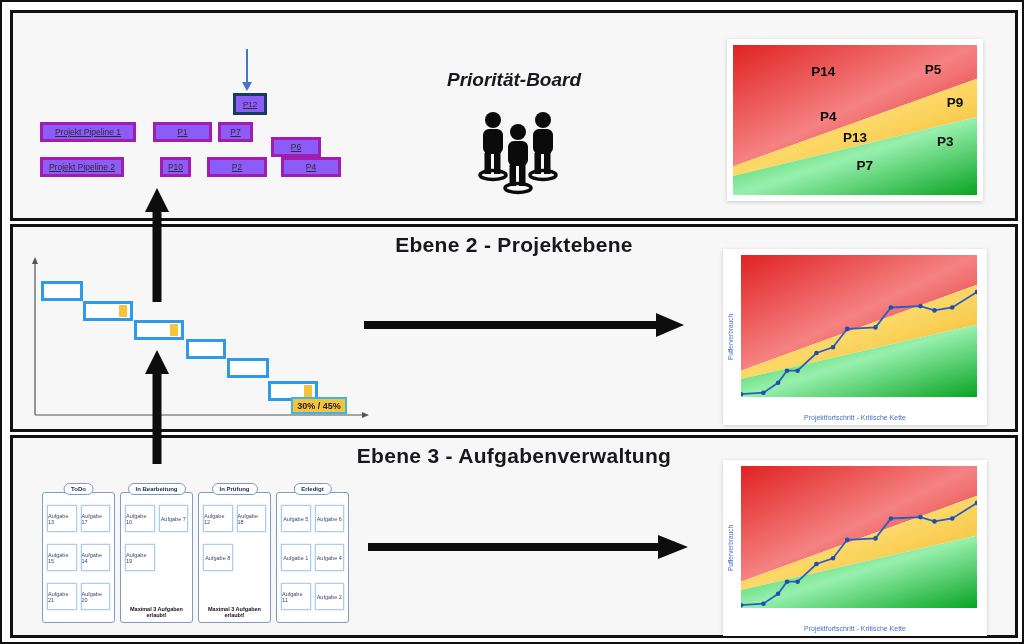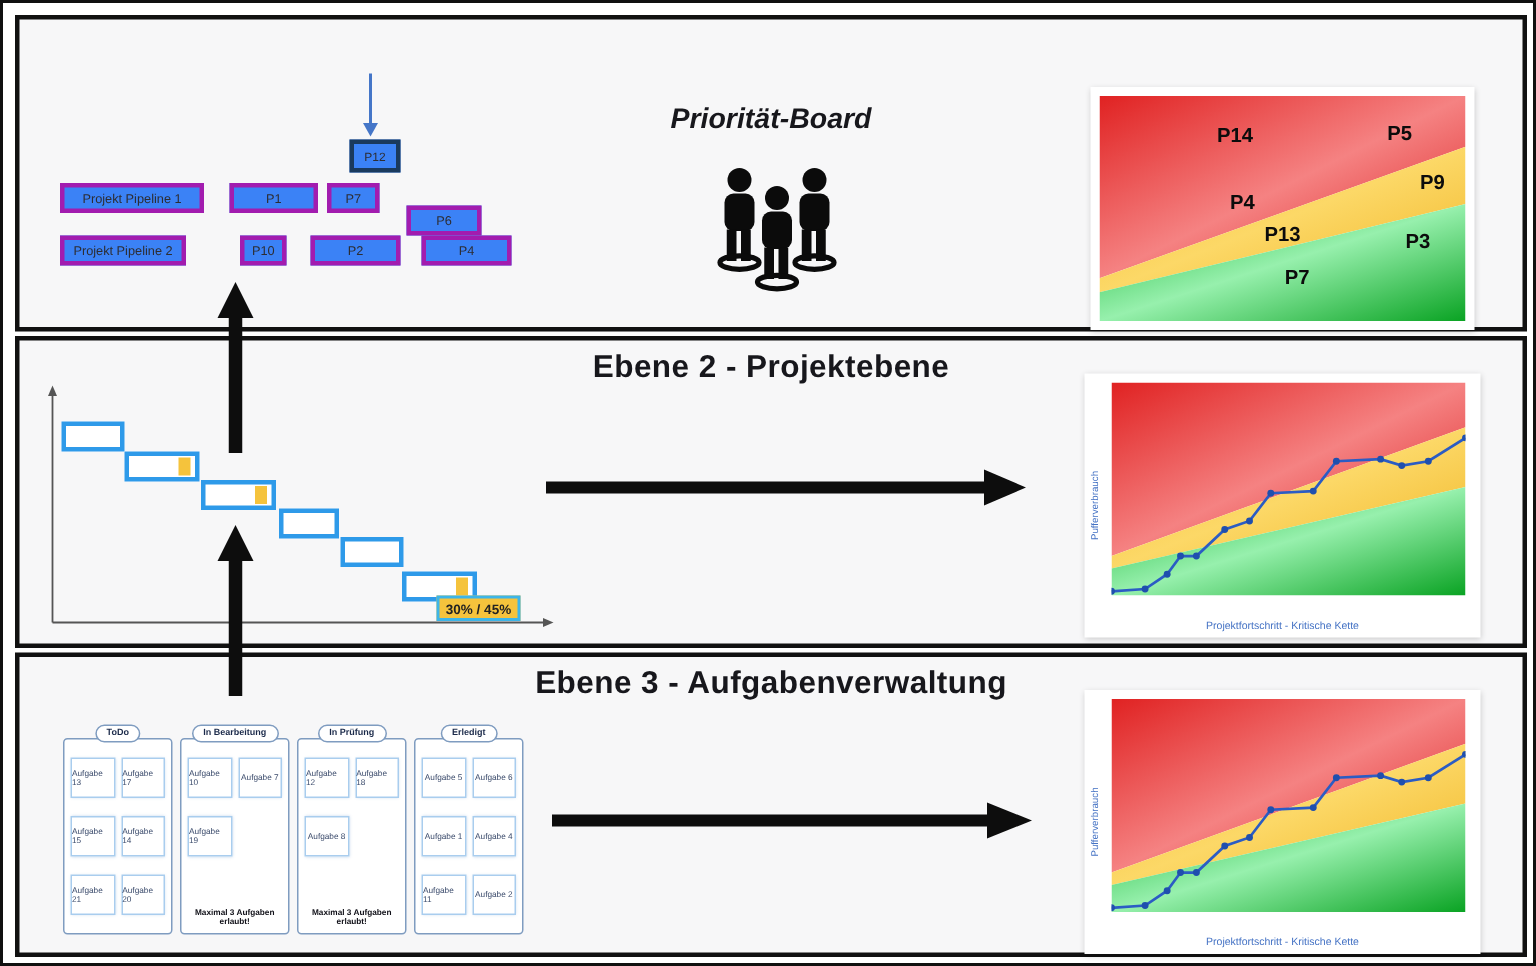--- a/index.html
+++ b/index.html
@@ -8,22 +8,22 @@
   #frame{position:absolute;left:0;top:0;width:1024px;height:644px;border:2px solid #101010;box-sizing:border-box;}
   .panel{position:absolute;left:8px;width:1008px;background:#f7f7f8;border:3px solid #111;box-sizing:border-box;}
   #p1{top:8px;height:211px;}
   #p2{top:222px;height:208px;}
   #p3{top:433px;height:203px;}
   .lvl-title{position:absolute;top:6px;left:0;right:0;text-align:center;font-weight:bold;
              font-size:21px;letter-spacing:.3px;color:#17171c;}
   .subtitle{position:absolute;top:56px;left:0;right:0;text-align:center;font-weight:bold;
             font-size:19px;color:#17171c;font-style:italic;}
   
-  .bluebox{position:absolute;border:3px solid #a21caf;background:#3b82f6;box-sizing:border-box;
-           display:flex;align-items:center;justify-content:center;font-size:8.5px;color:#2d2d33;}
+  .bluebox{position:absolute;border:3px solid #a21caf;background:#8b5cf6;box-sizing:border-box;
+           display:flex;align-items:center;justify-content:center;font-size:8.5px;color:#2d2d33;text-decoration:underline;}
   .navybox{border-color:#1a3a5e;}
   
   .chart-card{position:absolute;background:#fff;box-shadow:0 1px 4px rgba(0,0,0,.18);}
   .fever-card{left:710px;top:22px;width:264px;height:176px;}
   .fever-plot{position:absolute;left:18px;top:6px;}
   .fever-ylabel{position:absolute;left:4px;top:50%;transform:translateY(-50%) rotate(180deg);
                 writing-mode:vertical-rl;font-size:6.5px;color:#4472c4;white-space:nowrap;}
   .fever-xlabel{position:absolute;bottom:4px;left:0;right:0;text-align:center;font-size:7px;color:#4472c4;}
   
   .gbox{position:absolute;border:3px solid #2e9ae9;background:#fff;box-sizing:border-box;}
@@ -80,21 +80,21 @@
         <rect x="37.5" y="55" width="6.5" height="21"></rect>
         <rect x="47" y="55" width="6.5" height="21"></rect>
       </g>
       <g fill="none" stroke="#0b0b0b" stroke-width="3.5">
         <ellipse cx="21" cy="65" rx="13" ry="4.5"></ellipse>
         <ellipse cx="71" cy="65" rx="13" ry="4.5"></ellipse>
         <ellipse cx="46" cy="78" rx="13" ry="4.5"></ellipse>
       </g>
     </svg>
 
-    <div class="chart-card" style="left:714px;top:45px;width:256px;height:162px;">
+    <div class="chart-card" style="left:714px;top:26px;width:256px;height:162px;">
       <svg style="position:absolute;left:6px;top:6px;" width="244" height="150" viewBox="0 0 244 150">
           <defs>
             <linearGradient id="prr" x1="0" y1="0" x2="1" y2="1">
               <stop offset="0" stop-color="#e02222"></stop>
               <stop offset="0.5" stop-color="#f58282"></stop>
               <stop offset="1" stop-color="#da1818"></stop>
             </linearGradient>
             <linearGradient id="pry" x1="0" y1="0" x2="1" y2="1">
               <stop offset="0" stop-color="#f3bd2e"></stop>
               <stop offset="0.5" stop-color="#fcd867"></stop>

